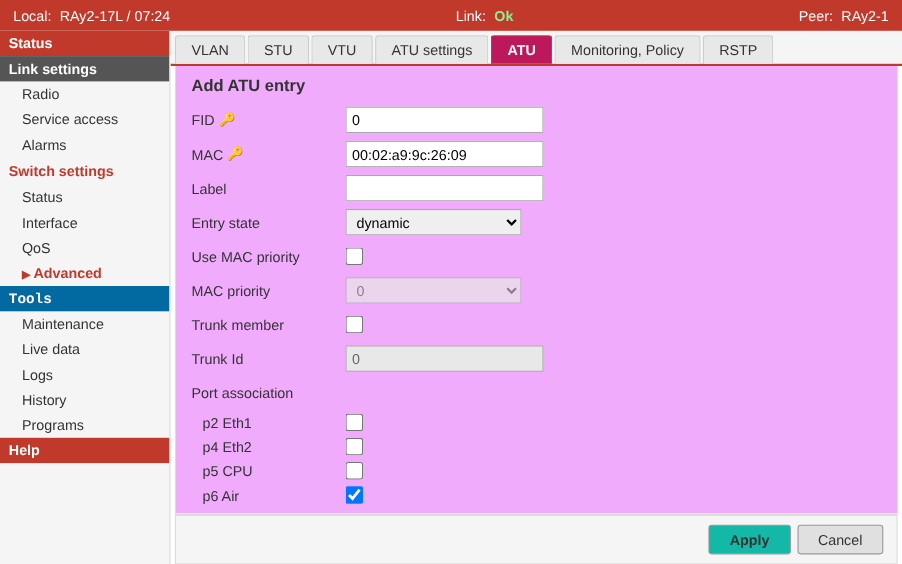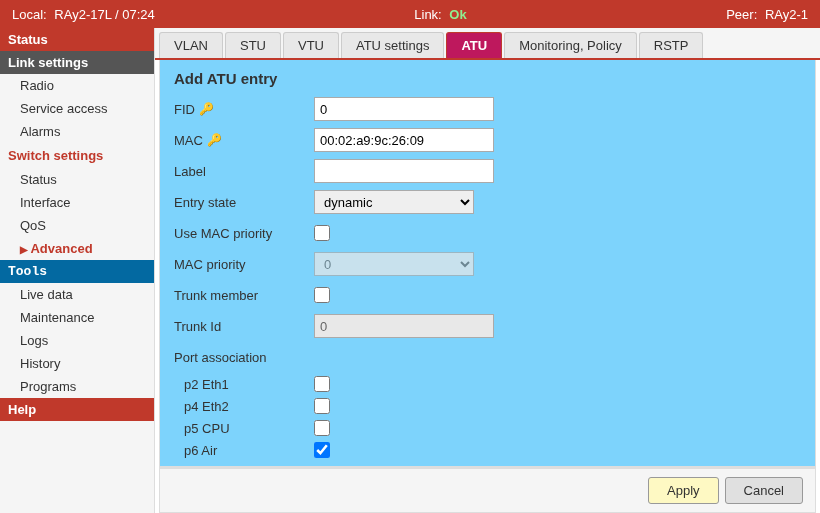--- a/index.html
+++ b/index.html
@@ -89,21 +89,21 @@
       background: #be185d;
       color: #fff;
       border-color: #c0392b;
       font-weight: bold;
     }
 
     
     .form-panel {
       flex: 1;
       overflow-y: auto;
-      background: #7dd3fc;
+      background: #f0abfc;
       border: 1px solid #ddd;
       border-top: none;
       margin: 0 4px;
       padding: 10px 14px;
     }
 
     .form-title {
       font-size: 15px;
       font-weight: bold;
       color: #333;
@@ -175,22 +175,23 @@
     }
 
     .btn {
       padding: 5px 18px;
       font-size: 13px;
       cursor: pointer;
       border: 1px solid #999;
       border-radius: 3px;
     }
     .btn-apply {
-      background: #fef9c3;
-      color: #333;
+      background: #14b8a6;
+      color: #333;
+      font-weight: bold;
     }
     .btn-cancel {
       background: #e0e0e0;
       color: #333;
     }
   </style>
 </head>
 <body>
 
 <div class="top-bar">
@@ -219,22 +220,22 @@
     <div class="sidebar-item">Service access</div>
     <div class="sidebar-item">Alarms</div>
 
     <div class="sidebar-subsection-title">Switch settings</div>
     <div class="sidebar-item">Status</div>
     <div class="sidebar-item">Interface</div>
     <div class="sidebar-item">QoS</div>
     <div class="sidebar-item active">Advanced</div>
 
     <div class="sidebar-section-title" style="background:#0369a1;font-family:Liberation Mono, monospace;">Tools</div>
+    <div class="sidebar-item">Maintenance</div>
     <div class="sidebar-item">Live data</div>
-    <div class="sidebar-item">Maintenance</div>
     <div class="sidebar-item">Logs</div>
     <div class="sidebar-item">History</div>
     <div class="sidebar-item">Programs</div>
 
     <div class="sidebar-section-title">Help</div>
   </div>
 
   <div class="content-area">
 
     <div class="tabs-bar">

